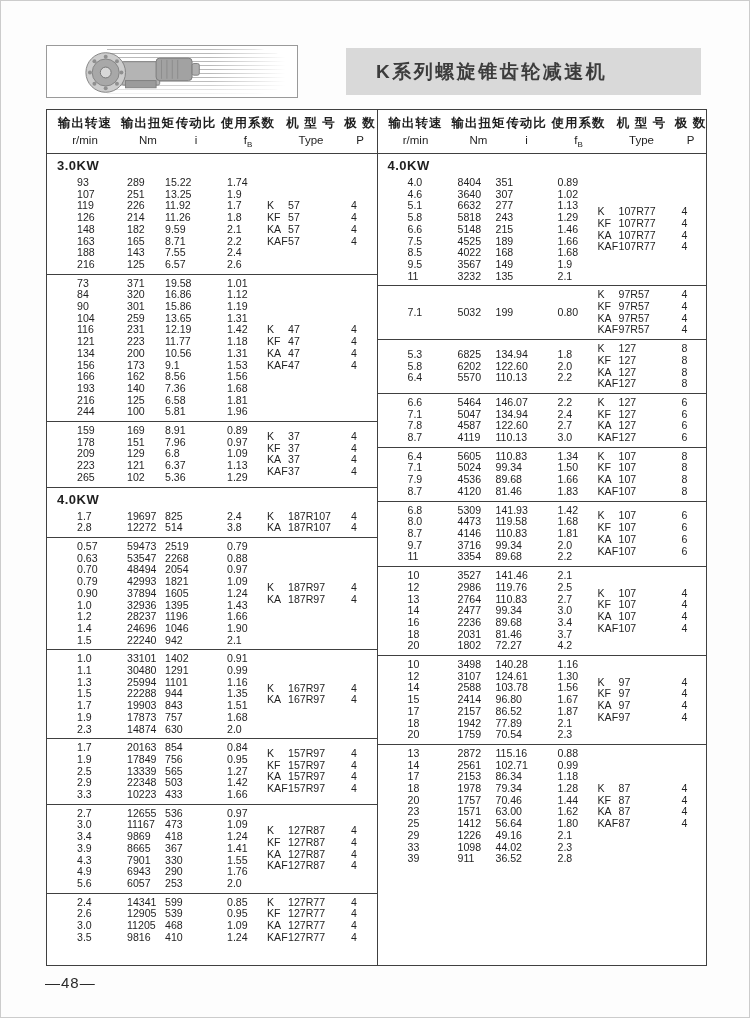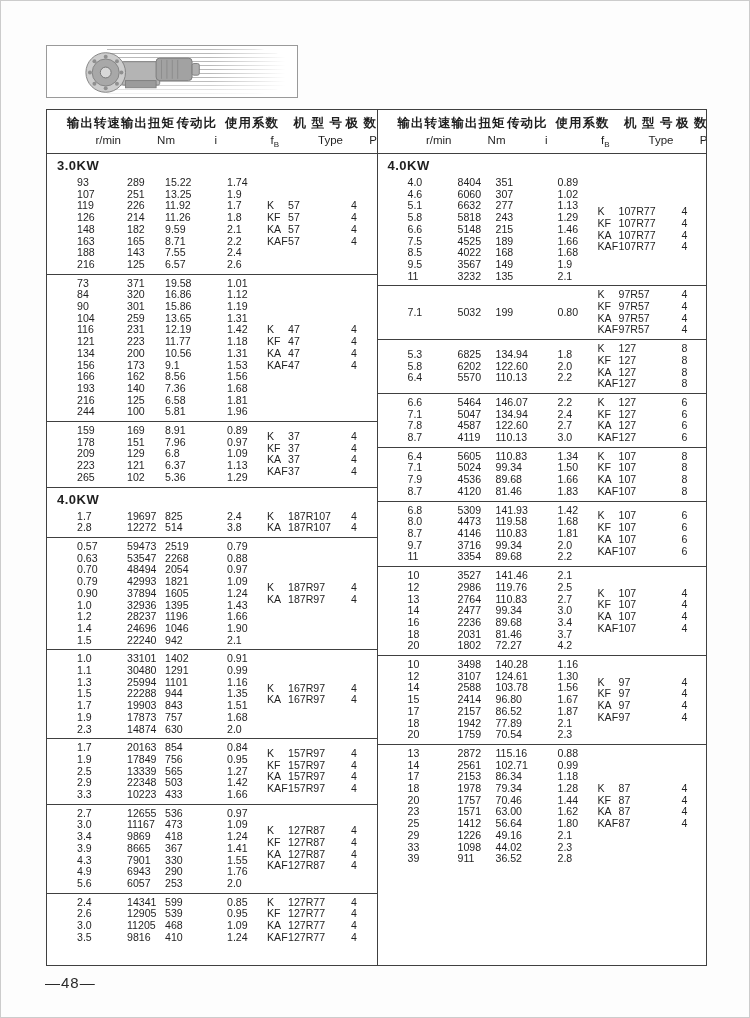--- a/index.html
+++ b/index.html
@@ -19,21 +19,21 @@
   .photo { position:absolute; left:26px; top:4px; width:150px; height:45px; z-index:2; }
   .title-band { position:absolute; left:300px; top:3px; width:355px; height:47px; background:#d9d9d9; }
   .title-band span { display:block; line-height:47px; padding-left:30px; font-size:19px; font-weight:600; letter-spacing:2.5px; color:#3c3c3c; }
 
   
   .main-table { position:absolute; left:45px; top:108px; width:661px; height:857px; border:1.5px solid #404040; display:flex; background:#fff; }
   .half { width:50%; overflow:hidden; }
   .half + .half { border-left:1.5px solid #404040; }
 
   .col-headers { height:44px; border-bottom:1.5px solid #404040; padding-top:5px; }
-  .hdr-row { display:grid; grid-template-columns:72px 54px 42px 62px 64px 34px; padding-left:2px; text-align:right; }
+  .hdr-row { display:grid; grid-template-columns:72px 54px 42px 62px 64px 34px; padding-left:2px; text-align:center; }
   .hdr-row.cn { font-size:12.5px; font-weight:700; letter-spacing:1px; line-height:17px; }
   .hdr-row.unit { font-size:11.5px; line-height:16px; }
   .hdr-row.unit sub { font-size:8px; }
 
   .section + .section { border-top:1px solid #404040; }
   .sec-heading { font-size:13px; font-weight:800; padding:4px 0 1px 10px; letter-spacing:.5px; }
 
   .block { display:flex; align-items:center; padding:3px 0; }
   .block + .block { border-top:1px solid #404040; }
   .data-rows { width:220px; padding-left:30px; }
@@ -68,20 +68,23 @@
         <circle cx="28" cy="7.5" r="2.2" fill="#8f8f8f"></circle>
         <circle cx="28" cy="42.5" r="2.2" fill="#8f8f8f"></circle>
         <circle cx="10.5" cy="25" r="2.2" fill="#8f8f8f"></circle>
         <circle cx="45.5" cy="25" r="2.2" fill="#8f8f8f"></circle>
         <circle cx="15.5" cy="12.5" r="2.2" fill="#8f8f8f"></circle>
         <circle cx="40.5" cy="12.5" r="2.2" fill="#8f8f8f"></circle>
         <circle cx="15.5" cy="37.5" r="2.2" fill="#8f8f8f"></circle>
         <circle cx="40.5" cy="37.5" r="2.2" fill="#8f8f8f"></circle>
       </svg>
     </div>
+    <div class="title-band">
+      <span>K系列螺旋锥齿轮减速机</span>
+    </div>
   </div>
 
   <div class="main-table">
     <div class="half" id="left-half">
         <div class="col-headers">
           <div class="hdr-row cn">
             <span>输出转速</span>
             <span>输出扭矩</span>
             <span>传动比</span>
             <span>使用系数</span>
@@ -656,21 +659,21 @@
           <div class="block">
             <div class="data-rows">
               <div class="drow">
                 <span class="cell">4.0</span>
                 <span class="cell">8404</span>
                 <span class="cell">351</span>
                 <span class="cell">0.89</span>
               </div>
               <div class="drow">
                 <span class="cell">4.6</span>
-                <span class="cell">6060</span>
+                <span class="cell">3640</span>
                 <span class="cell">307</span>
                 <span class="cell">1.02</span>
               </div>
               <div class="drow">
                 <span class="cell">5.1</span>
                 <span class="cell">6632</span>
                 <span class="cell">277</span>
                 <span class="cell">1.13</span>
               </div>
               <div class="drow">

